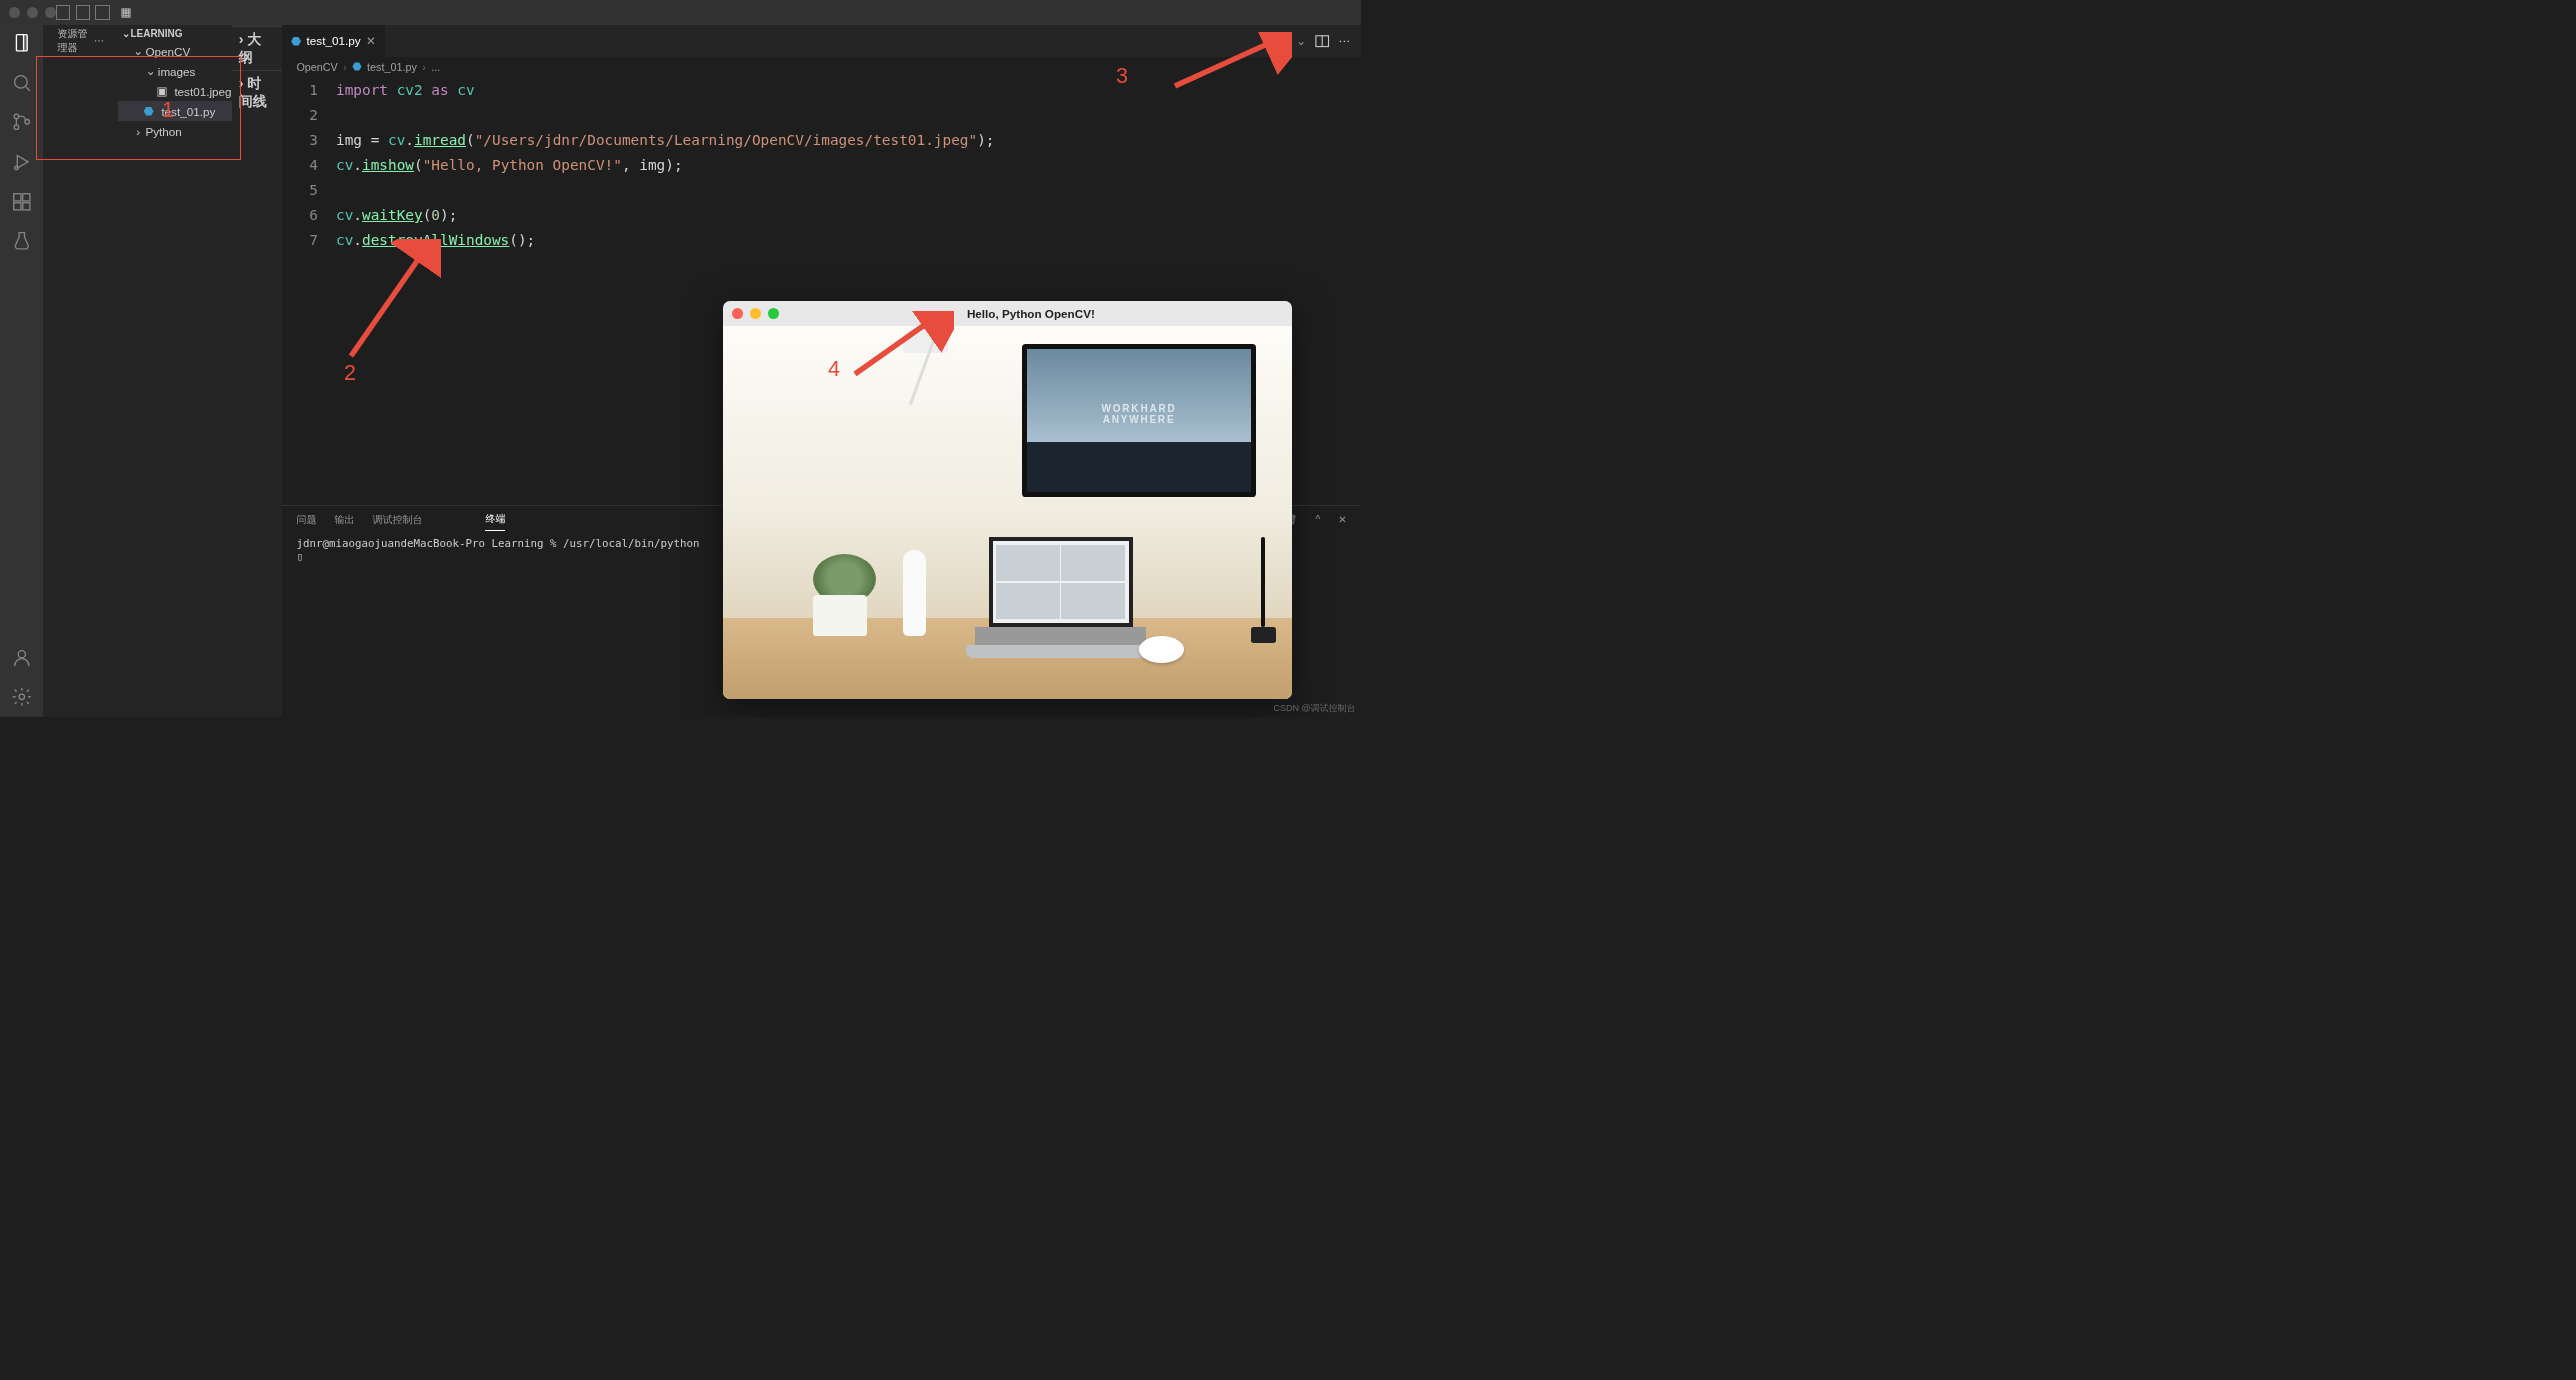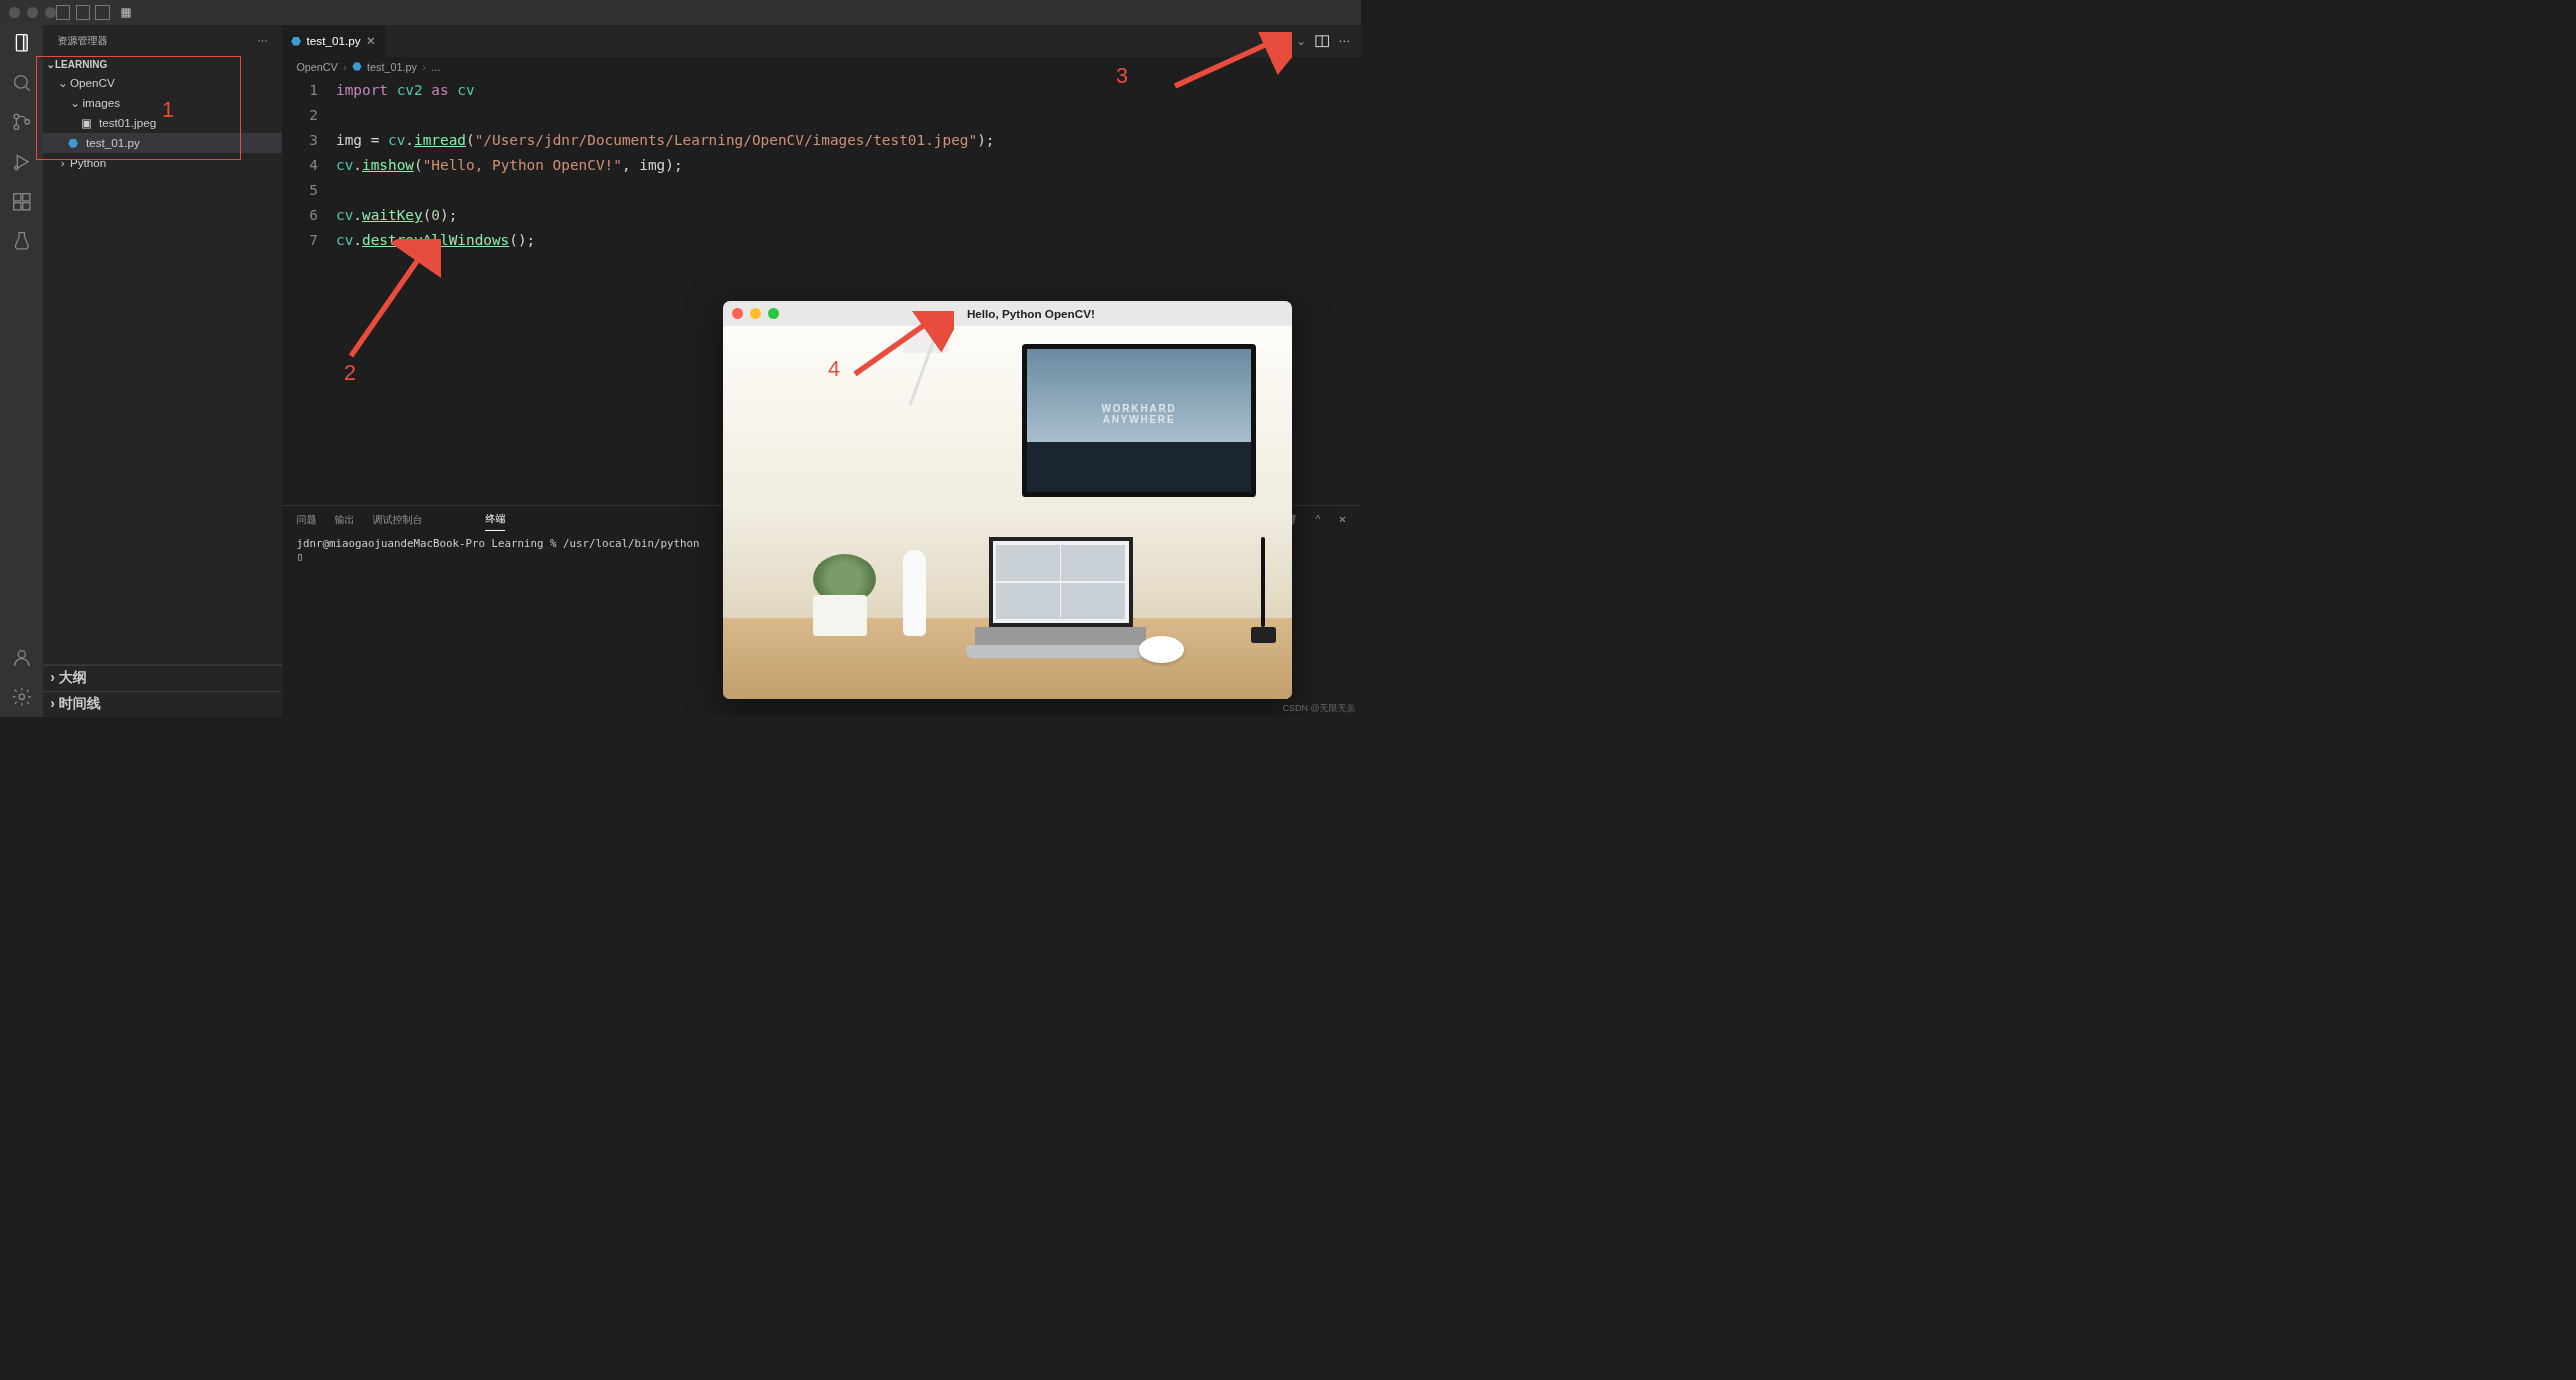--- a/index.html
+++ b/index.html
@@ -16,21 +16,21 @@
 
 .main { display: flex; height: calc(100% - 25px); }
 
 
 .activity { width: 43px; background: #333333; display: flex; flex-direction: column; align-items: center; padding-top: 7.2px; gap: 18px; }
 .activity-bottom { margin-top: auto; margin-bottom: 9px; display: flex; flex-direction: column; gap: 18px; }
 .act-icon { width: 21.6px; height: 21.6px; color: #858585; cursor: pointer; }
 .act-icon.active { color: #fff; }
 
 
-.sidebar { width: 239px; background: #252526; display: flex; flex-direction: column; }
+.sidebar { width: 239px; background: #252526; display: flex; flex-direction: row; }
 .sidebar-header { height: 31.5px; display: flex; align-items: center; padding: 0 14.4px; justify-content: space-between; color: #bbb; font-size: 10px; }
 .tree { flex: 1; font-size: 11.7px; }
 .tree-section { padding: 2.7px 3.6px; font-size: 10px; font-weight: bold; color: #ccc; cursor: pointer; display: flex; align-items: center; }
 .tree-row { display: flex; align-items: center; height: 20px; padding-left: 7.2px; cursor: pointer; color: #ccc; }
 .tree-row.sel { background: #37373d; }
 .tree-row .chev { width: 14.4px; text-align: center; color: #ccc; }
 .tree-row .ficon { width: 14.4px; margin-right: 3.6px; }
 .indent-1 { padding-left: 12.6px; }
 .indent-2 { padding-left: 25px; }
 .indent-3 { padding-left: 38px; }
@@ -332,14 +332,14 @@
 </svg>
 <svg class="arrow" style="left:846px; top:311px;" width="108" height="72" viewBox="0 0 120 80">
   <defs>
       <marker id="ah4" markerWidth="12" markerHeight="12" refX="2" refY="6" orient="auto">
         <path d="M0,0 L12,6 L0,12 z" fill="#e74c3c"></path>
       </marker>
     </defs>
   <line x1="10" y1="70" x2="95" y2="10" stroke="#e74c3c" stroke-width="6" marker-end="url(#ah4)"></line>
 </svg>
 
-<div class="watermark">CSDN @无限无羡</div>
+<div class="watermark">CSDN @调试控制台</div>
 
 
 </body></html>

